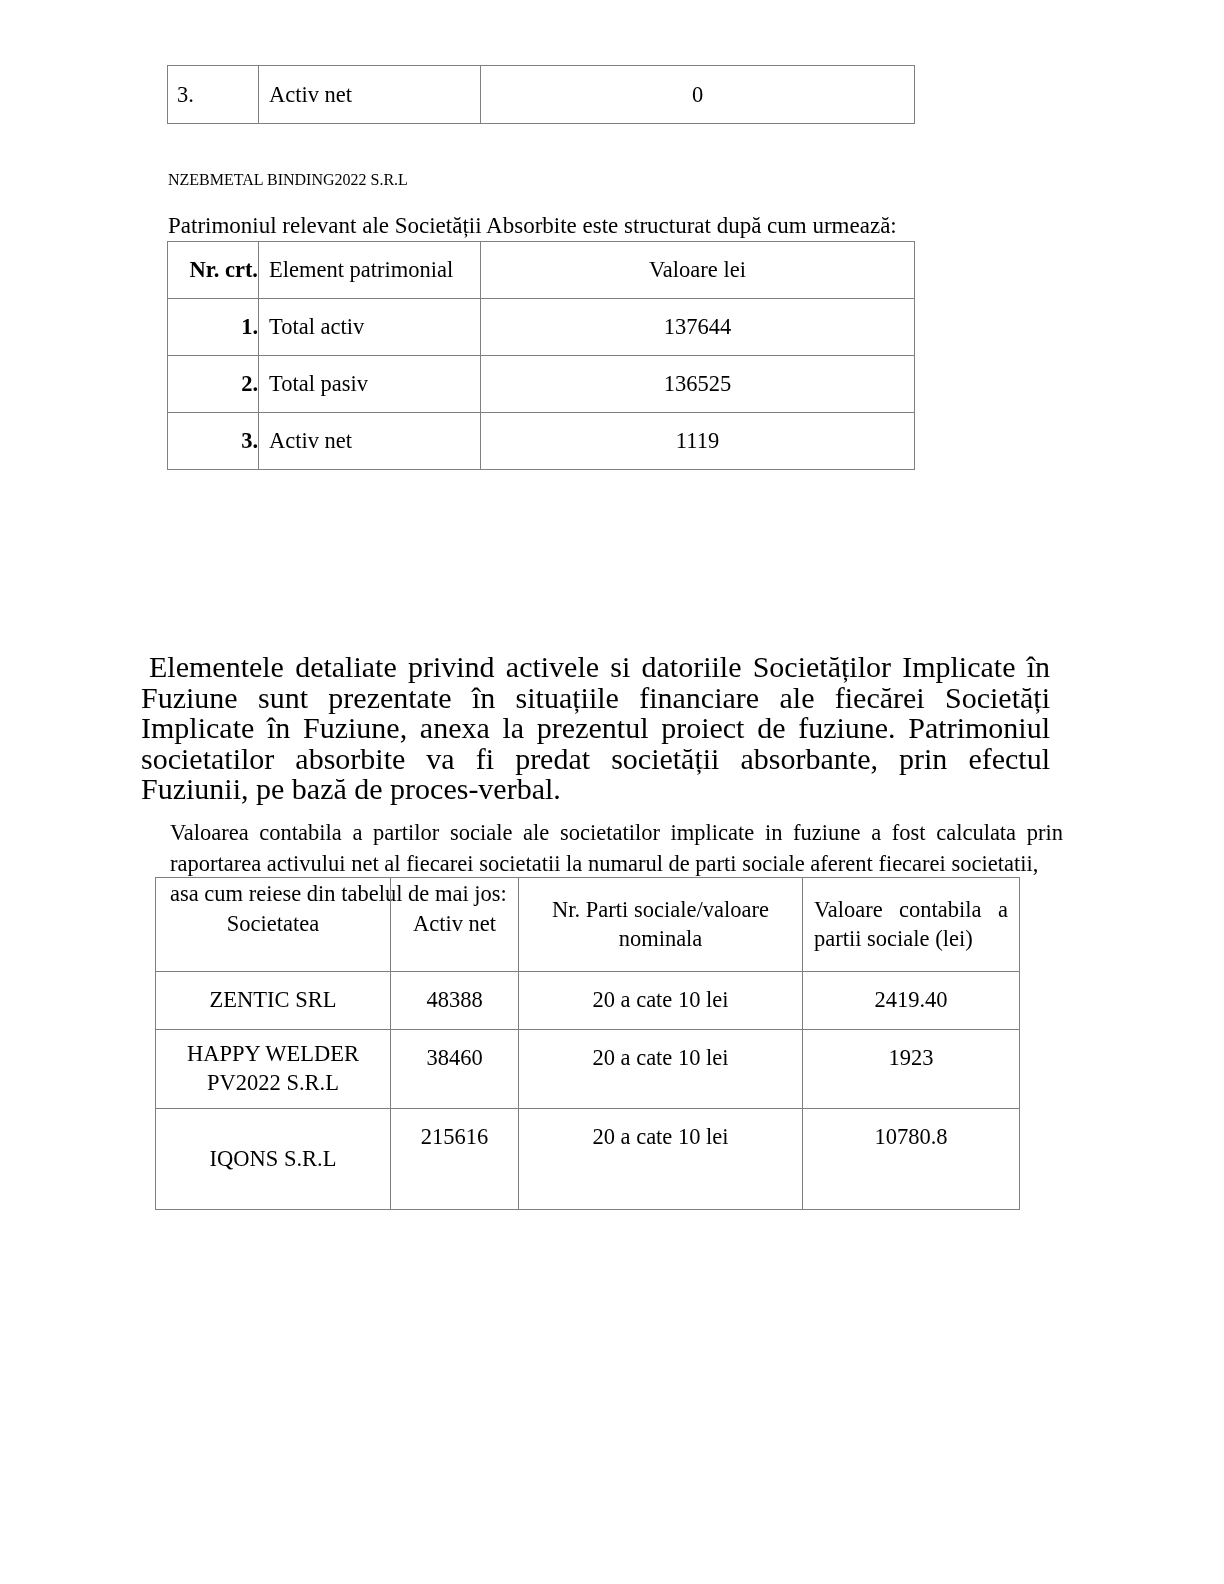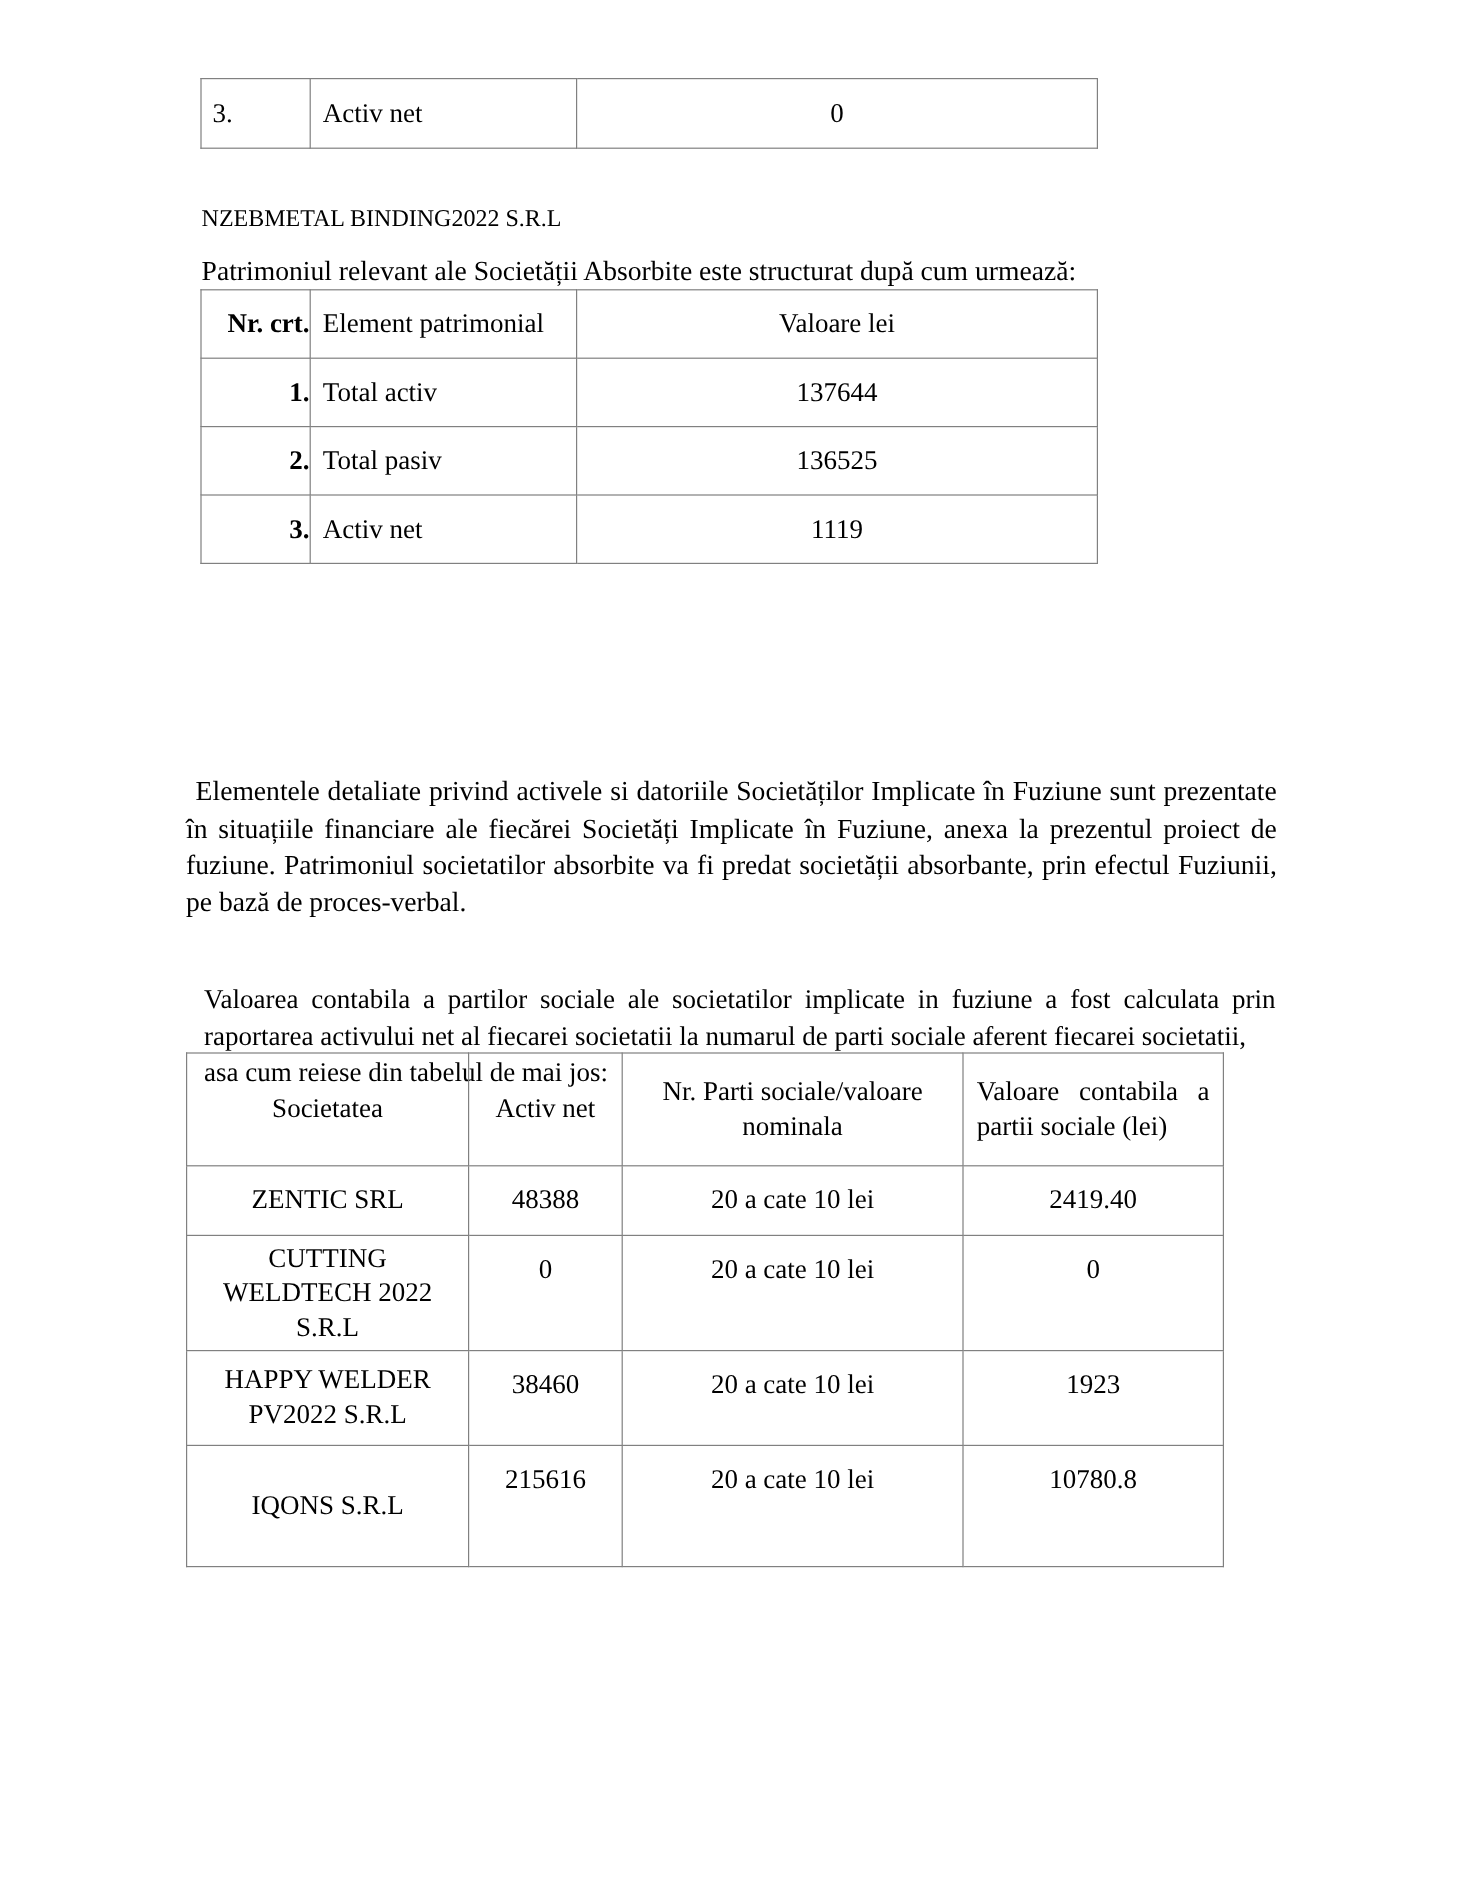--- a/index.html
+++ b/index.html
@@ -47,21 +47,21 @@
   .tbl-a td { height: 58px; vertical-align: middle; }
   .tbl-a .c-nr    { width: 91px;  padding-left: 9px; text-align: left; }
   .tbl-a .c-elem  { width: 222px; padding-left: 10px; text-align: left; }
   .tbl-a .c-val   { width: 434px; text-align: center; }
 
   
   .h-company {
     position: absolute;
     left: 168px;
     top: 170px;
-    font-size: 20px;
+    font-size: 16px;
     line-height: 1.25;
     white-space: nowrap;
   }
   .p-intro {
     position: absolute;
     left: 168px;
     top: 212px;
     font-size: 23px;
     line-height: 1.25;
     white-space: nowrap;
@@ -75,24 +75,24 @@
     width: 747px;
   }
   .tbl-b td { height: 57px; vertical-align: middle; }
   .tbl-b .c-nr   { width: 91px;  padding-left: 9px; text-align: right; font-weight: bold; }
   .tbl-b .c-elem { width: 222px; padding-left: 10px; text-align: left; }
   .tbl-b .c-val  { width: 434px; text-align: center; }
 
   
   .p-body {
     position: absolute;
-    left: 155px;
+    left: 141px;
     top: 622px;
     width: 909px;
-    font-size: 23px;
+    font-size: 30px;
     line-height: 30.5px;
     text-align: justify;
     text-indent: 8px;
   }
 
   .h-section {
     position: absolute;
     left: 170px;
     top: 768px;
     font-size: 22.5px;
@@ -233,26 +233,20 @@
         <td class="h-just">Valoare contabila a partii sociale (lei)</td>
       </tr>
     </thead>
     <tbody>
       <tr class="row-h1">
         <td class="cell-name">ZENTIC SRL</td>
         <td class="cell-num">48388</td>
         <td class="cell-num">20 a cate 10 lei</td>
         <td class="cell-num">2419.40</td>
       </tr>
-      <tr class="row-h2">
-        <td class="cell-name">CUTTING WELDTECH 2022 S.R.L</td>
-        <td class="cell-num">0</td>
-        <td class="cell-num">20 a cate 10 lei</td>
-        <td class="cell-num">0</td>
-      </tr>
       <tr class="row-h3">
         <td class="cell-name">HAPPY WELDER PV2022 S.R.L</td>
         <td class="cell-num">38460</td>
         <td class="cell-num">20 a cate 10 lei</td>
         <td class="cell-num">1923</td>
       </tr>
       <tr class="row-h4">
         <td class="cell-name">IQONS S.R.L</td>
         <td class="cell-num">215616</td>
         <td class="cell-num">20 a cate 10 lei</td>

